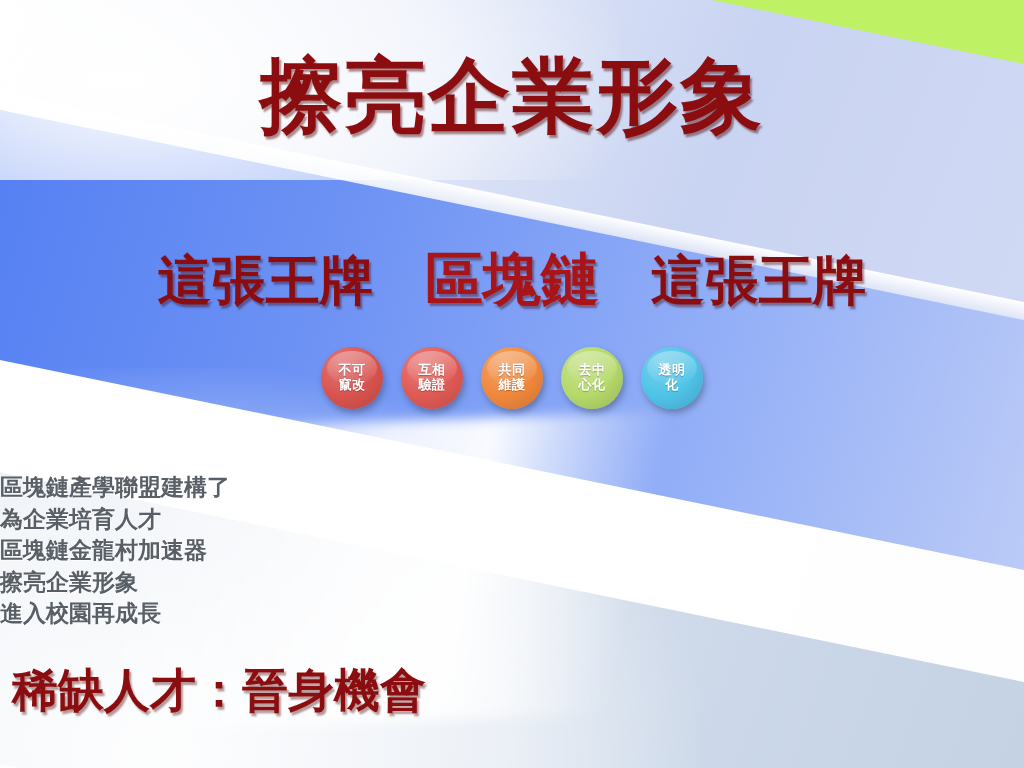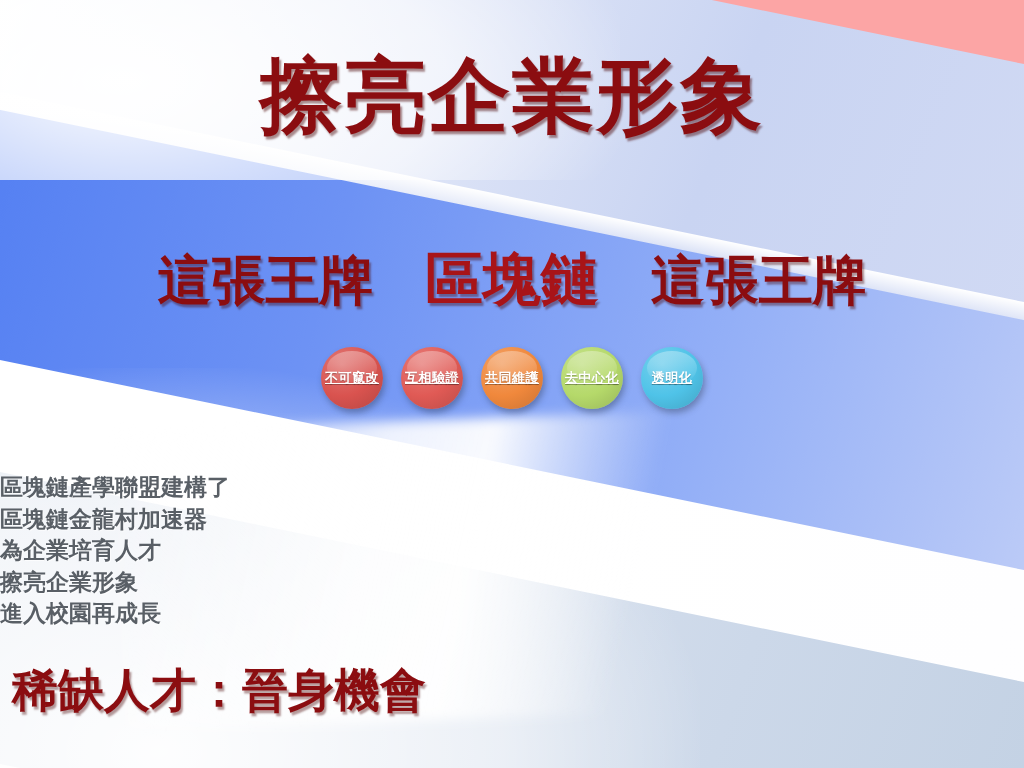--- a/index.html
+++ b/index.html
@@ -10,21 +10,21 @@
   }
   body {
     font-family: "DejaVu Sans", "Liberation Sans", sans-serif;
   }
 
   #slide {
     position: relative;
     width: 1024px;
     height: 768px;
     overflow: hidden;
-    background: #fca5a5;
+    background: #bef264;
   }
 
   
   .bg-layer {
     position: absolute;
     inset: 0;
     overflow: hidden;
   }
   .band {
     position: absolute;
@@ -170,32 +170,31 @@
     display: flex;
     justify-content: center;
     gap: 18px;
   }
   .circle {
     position: relative;
     width: 62px;
     height: 62px;
     border-radius: 50%;
     display: flex;
-    flex-direction: row;
+    flex-direction: column;
     align-items: center;
     justify-content: center;
     color: #ffffff;
     font-size: 13px;
     font-weight: bold;
     line-height: 1.12;
     letter-spacing: 0.5px;
     text-shadow: 0 1px 1px rgba(0,0,0,0.28);
     box-shadow: 2px 4px 6px rgba(40,50,70,0.38),
                 inset 0 0 0 0 rgba(0,0,0,0);
-    text-decoration: underline;
   }
   .circle::after {
     content: "";
     position: absolute;
     left: 9%;
     top: 6%;
     width: 82%;
     height: 56%;
     border-radius: 50%;
     background: linear-gradient(to bottom, rgba(255,255,255,0.32), rgba(255,255,255,0));
@@ -278,22 +277,22 @@
         <span>心化</span>
       </div>
       <div class="circle" style="background: radial-gradient(circle at 34% 28%, rgb(118, 208, 237) 0%, rgb(79, 195, 232) 52%, rgb(66, 164, 195) 100%);">
         <span>透明</span>
         <span>化</span>
       </div>
     </div>
 
     <div class="body-text">
       <div>區塊鏈產學聯盟建構了</div>
+      <div>為企業培育人才</div>
       <div>區塊鏈金龍村加速器</div>
-      <div>為企業培育人才</div>
       <div>擦亮企業形象</div>
       <div>進入校園再成長</div>
     </div>
 
     <div class="footer-line">稀缺人才：晉身機會</div>
 
   </div>
 </div>
 
 </body></html>

